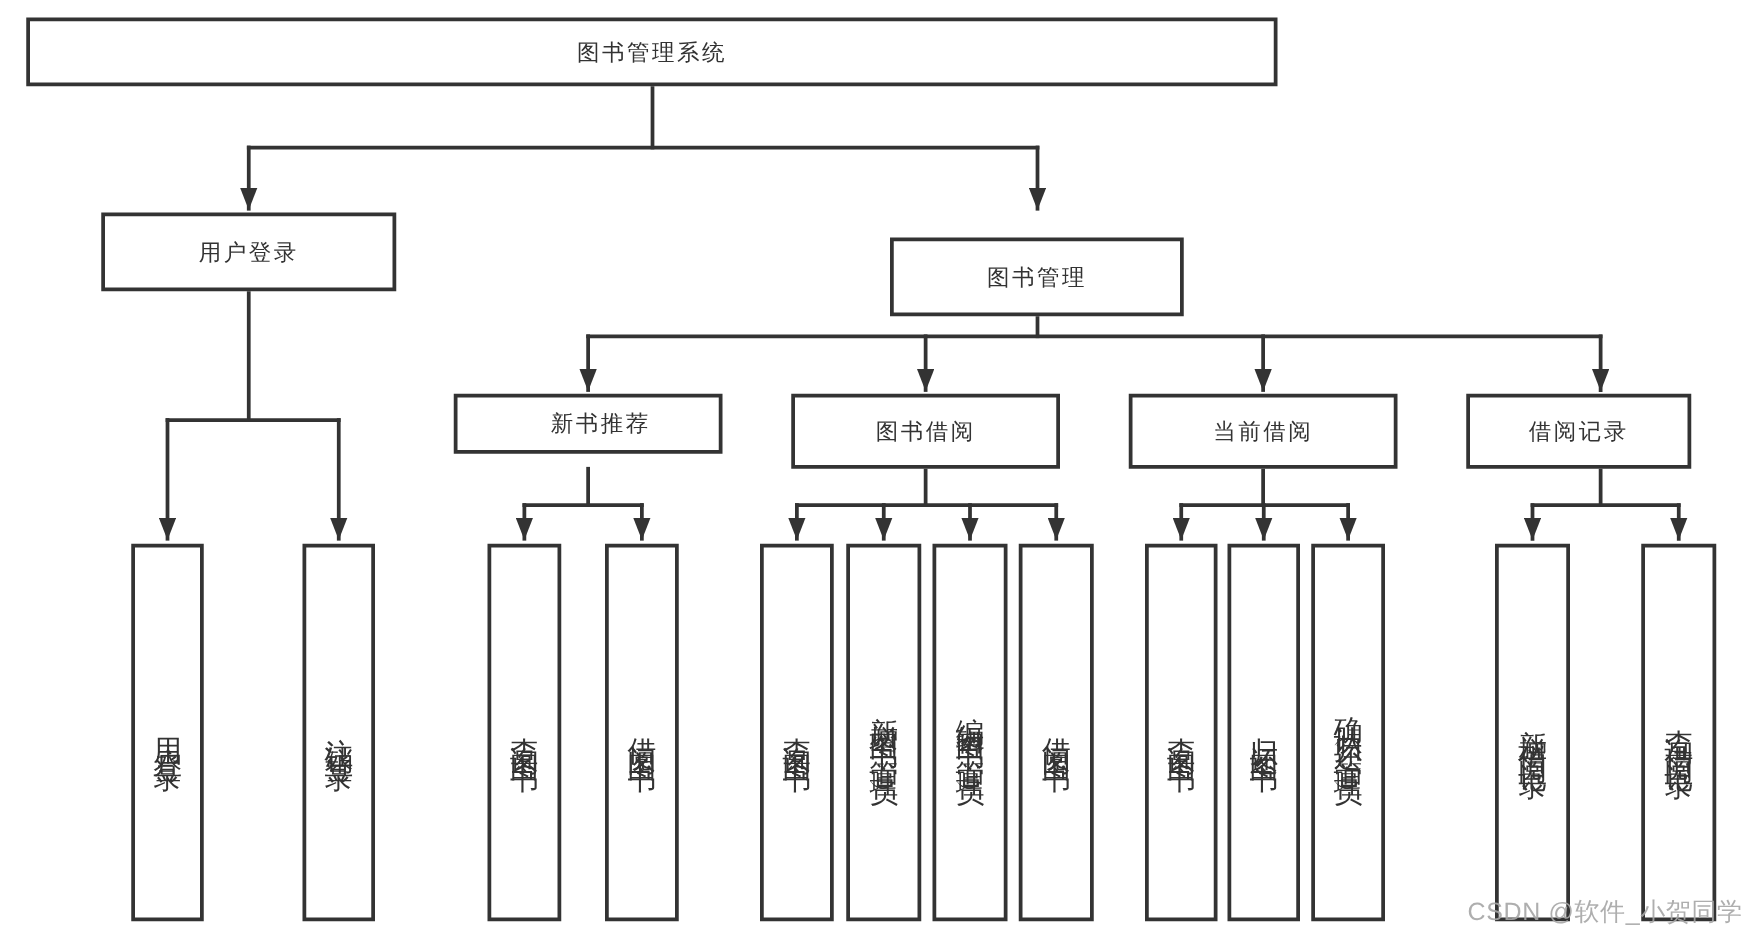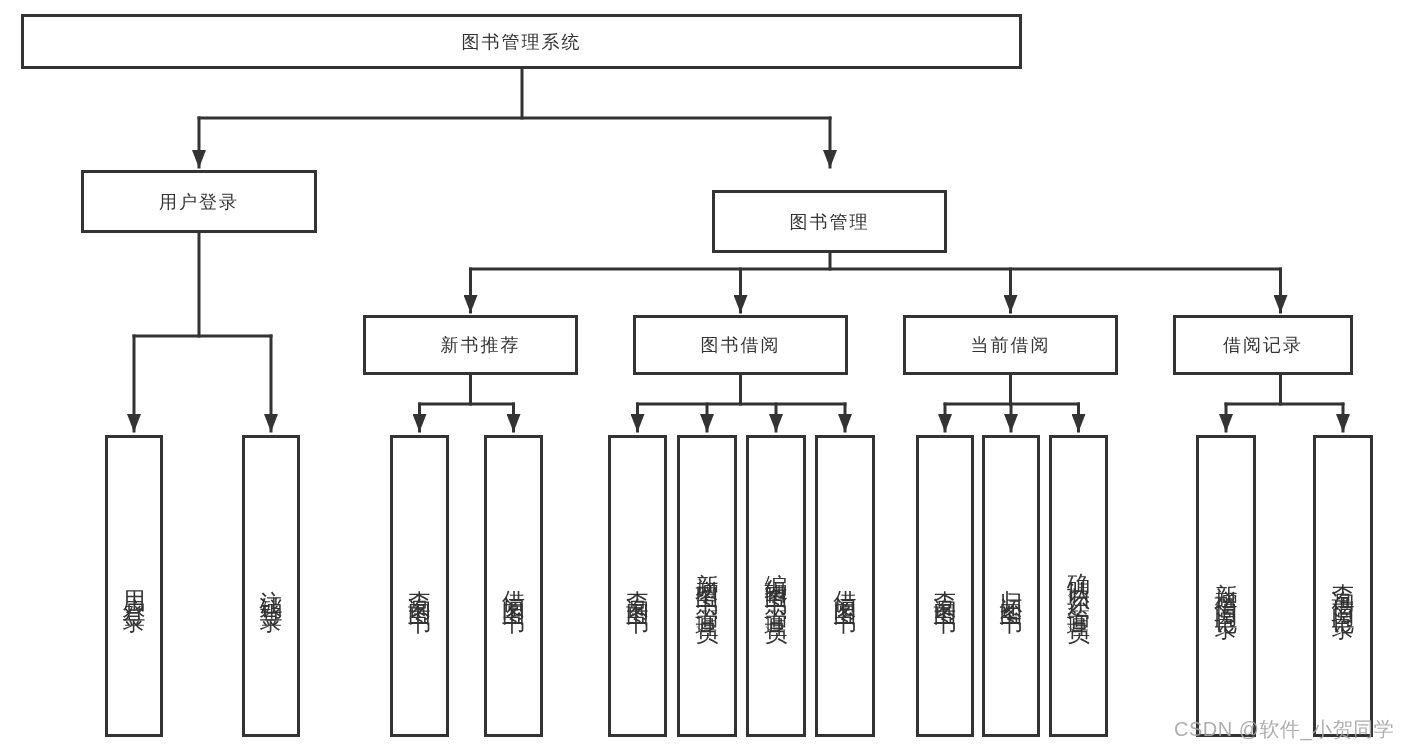--- a/index.html
+++ b/index.html
@@ -85,21 +85,21 @@
     <span>图书管理系统</span>
   </div>
 
   <div class="box h" style="left:81px;top:170px;width:236px;height:63px;">
     <span>用户登录</span>
   </div>
   <div class="box h" style="left:712px;top:170px;width:235px;height:63px;margin-top:20px;">
     <span>图书管理</span>
   </div>
 
-  <div class="box h" style="left:363px;top:315px;width:215px;height:60px;padding-left:20px;">
+  <div class="box h" style="left:363px;top:315px;width:215px;height:48px;padding-left:20px;">
     <span>新书推荐</span>
   </div>
   <div class="box h" style="left:633px;top:315px;width:215px;height:60px;">
     <span>图书借阅</span>
   </div>
   <div class="box h" style="left:903px;top:315px;width:215px;height:60px;">
     <span>当前借阅</span>
   </div>
   <div class="box h" style="left:1173px;top:315px;width:180px;height:60px;">
     <span>借阅记录</span>

